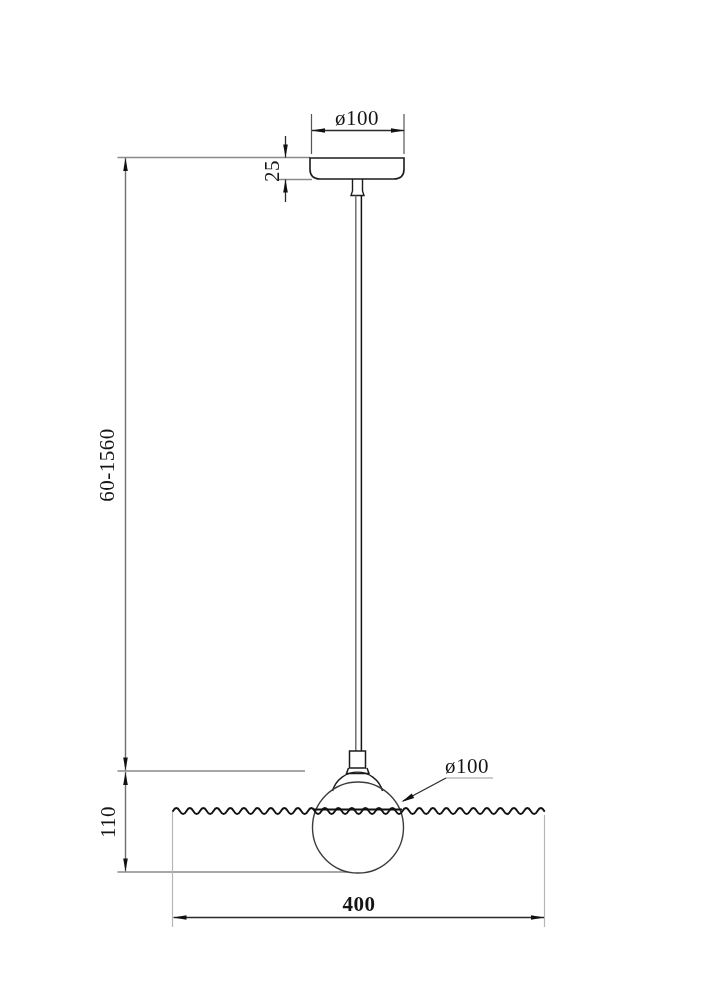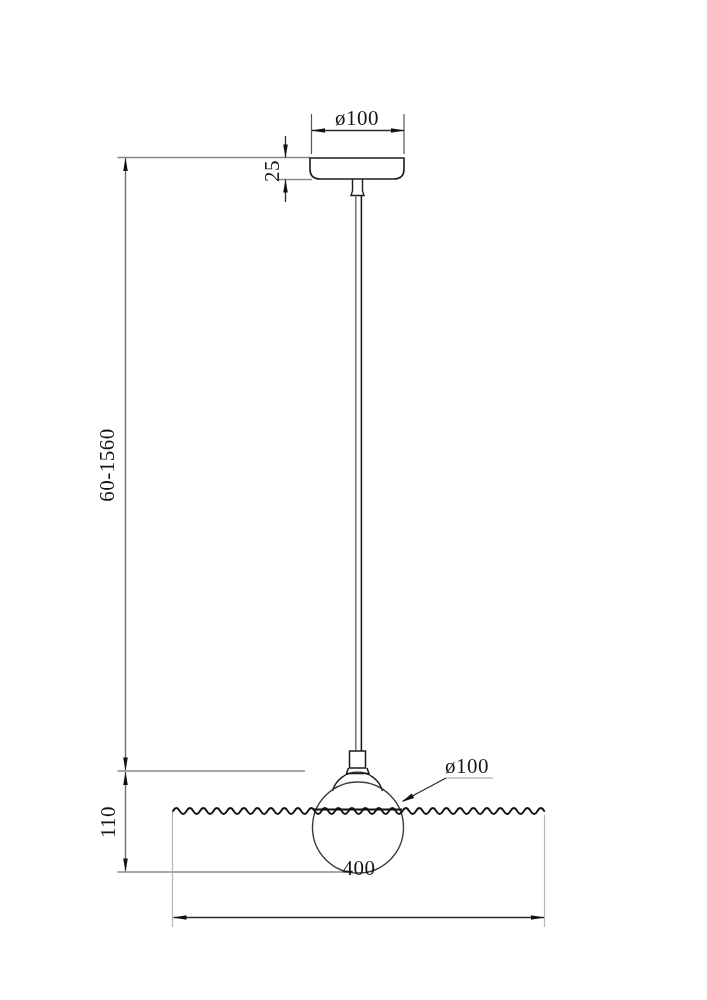--- a/index.html
+++ b/index.html
@@ -101,14 +101,14 @@
   <div class="dim-label" style="left:357px;top:118px;">ø100</div>
 
   <div class="dim-label rot" style="left:272px;top:171px;">25</div>
 
   <div class="dim-label rot" style="left:107px;top:465px;">60-1560</div>
 
   <div class="dim-label" style="left:467px;top:766px;">ø100</div>
 
   <div class="dim-label rot" style="left:108px;top:822px;">110</div>
 
-  <div class="dim-label" style="left:359px;top:868px;">400</div>
+  <div class="dim-label" style="left:359px;top:904px;font-weight:bold;">400</div>
 </div>
 
 </body></html>

